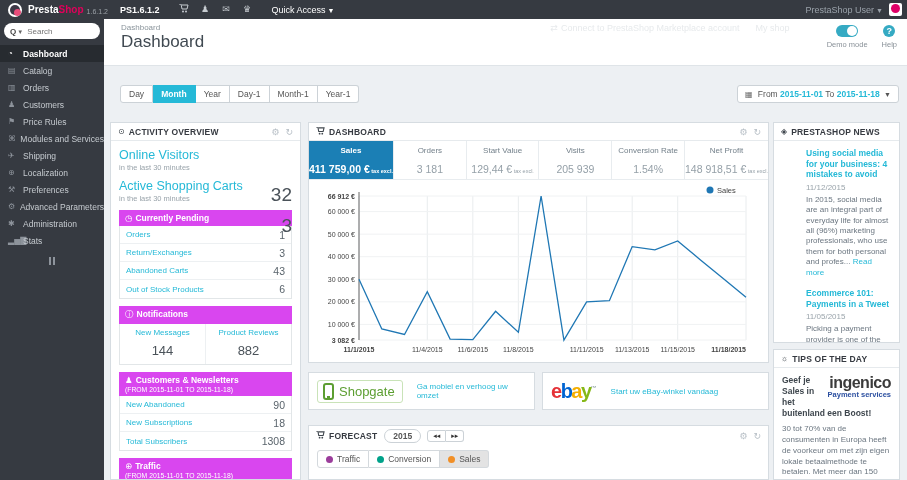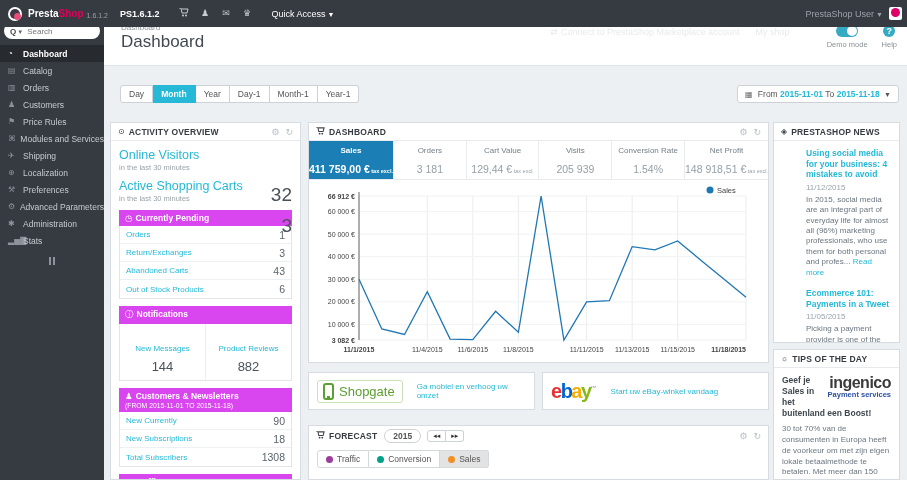--- a/index.html
+++ b/index.html
@@ -1,20 +1,20 @@
 <!DOCTYPE html>
 <html><head>
 <meta charset="utf-8">
 <style>
   * { margin:0; padding:0; box-sizing:border-box; }
   html,body { width:907px; height:480px; overflow:hidden; }
   body { font-family:"Liberation Sans","DejaVu Sans",sans-serif; background:#edf0f3; position:relative; font-size:9px; color:#555; }
 
   
-  .topbar { position:absolute; left:0; top:0; width:907px; height:27px; background:#363a41; display:flex; align-items:center; z-index:30; }
+  .topbar { position:absolute; left:0; top:0; width:907px; height:19px; background:#363a41; display:flex; align-items:center; z-index:30; }
   .logo-badge { width:14px; height:14px; border-radius:50%; background:#fff; margin:0 6px 0 8px; position:relative; overflow:hidden; }
   .logo-badge::after { content:""; position:absolute; left:2px; top:2px; width:10px; height:10px; border-radius:50%; background:#3d3846; }
   .logo-badge::before { content:""; position:absolute; right:1px; bottom:1px; width:7px; height:7px; border-radius:50%; background:#e84d7a; z-index:2; }
   .brand { font-size:10px; font-weight:bold; color:#fff; }
   .brand .pink { color:#e0005a; }
   .brand-version { font-size:7px; color:#9aa0a6; margin:3px 0 0 3px; }
   .shop-version { font-size:9px; font-weight:bold; color:#fff; margin-left:12px; }
   .topbar-icons { display:flex; margin-left:14px; }
   .topbar-icons .tb-icon { width:21px; text-align:center; color:#c7ccd1; font-size:9px; cursor:pointer; }
   .quickaccess { margin-left:14px; color:#fff; font-size:9px; cursor:pointer; }
@@ -82,21 +82,21 @@
   .cyan-bar { background:#d946ef; color:#fff; padding:3px 6px; }
   .cyan-bar .cb-title { font-size:8.5px; font-weight:bold; }
   .cyan-bar .cb-title .cbi { margin-right:3px; font-weight:normal; }
   .cyan-bar .cb-sub { font-size:6.8px; margin-top:1px; }
   .rows-box { border:1px solid #e2e6e8; border-top:none; margin-bottom:7px; }
   .rows-box .rrow { display:flex; align-items:center; justify-content:space-between; height:18px; padding:0 6px; border-bottom:1px solid #edf0f2; cursor:pointer; }
   .rows-box .rrow:last-child { border-bottom:none; }
   .rrow .rlabel { font-size:8px; color:#25b9d7; }
   .rrow .rvalue { font-size:10.5px; color:#5a646c; }
   .notif-cols { display:flex; border:1px solid #e2e6e8; border-top:none; margin-bottom:7px; }
-  .notif-cols .ncell { flex:1; text-align:center; padding:20px 0 6px; cursor:pointer; }
+  .notif-cols .ncell { flex:1; text-align:center; padding:4px 0 6px; cursor:pointer; }
   .notif-cols .ncell + .ncell { border-left:1px solid #edf0f2; }
   .ncell .nlabel { font-size:8px; color:#25b9d7; }
   .ncell .nvalue { font-size:13px; color:#4a5259; margin-top:6px; }
 
   
   #dashboard-panel { left:308px; top:122px; width:461px; height:241px; }
   .kpi-row { display:flex; border-bottom:1px solid #e8ecef; }
   .kpi { flex:1 1 0; height:38px; text-align:center; position:relative; border-right:1px solid #e8ecef; padding-top:5px; cursor:pointer; }
   .kpi:last-child { border-right:none; }
   .kpi .klabel { font-size:8px; color:#74818b; }
@@ -329,21 +329,21 @@
           <div class="nvalue">882</div>
         </div>
       </div>
 
     <div class="cyan-bar">
       <div class="cb-title"><span class="cbi">♟</span><span>Customers &amp; Newsletters</span></div>
       <div class="cb-sub">(FROM 2015-11-01 TO 2015-11-18)</div>
     </div>
     <div class="rows-box" id="customer-rows">
         <div class="rrow">
-          <span class="rlabel">New Currently</span>
+          <span class="rlabel">New Abandoned</span>
           <span class="rvalue">90</span>
         </div>
         <div class="rrow">
           <span class="rlabel">New Subscriptions</span>
           <span class="rvalue">18</span>
         </div>
         <div class="rrow">
           <span class="rlabel">Total Subscribers</span>
           <span class="rvalue">1308</span>
         </div>
@@ -373,21 +373,21 @@
   <div class="kpi-row" id="kpi-row">
       <div class="kpi active">
         <div class="klabel">Sales</div>
         <div class="kvalue">411 759,00 €<span class="ksuffix"> tax excl.</span></div>
       </div>
       <div class="kpi">
         <div class="klabel">Orders</div>
         <div class="kvalue">3 181</div>
       </div>
       <div class="kpi">
-        <div class="klabel">Cart Value</div>
+        <div class="klabel">Start Value</div>
         <div class="kvalue">129,44 €<span class="ksuffix"> tax excl.</span></div>
       </div>
       <div class="kpi">
         <div class="klabel">Visits</div>
         <div class="kvalue">205 939</div>
       </div>
       <div class="kpi">
         <div class="klabel">Conversion Rate</div>
         <div class="kvalue">1.54%</div>
       </div>

